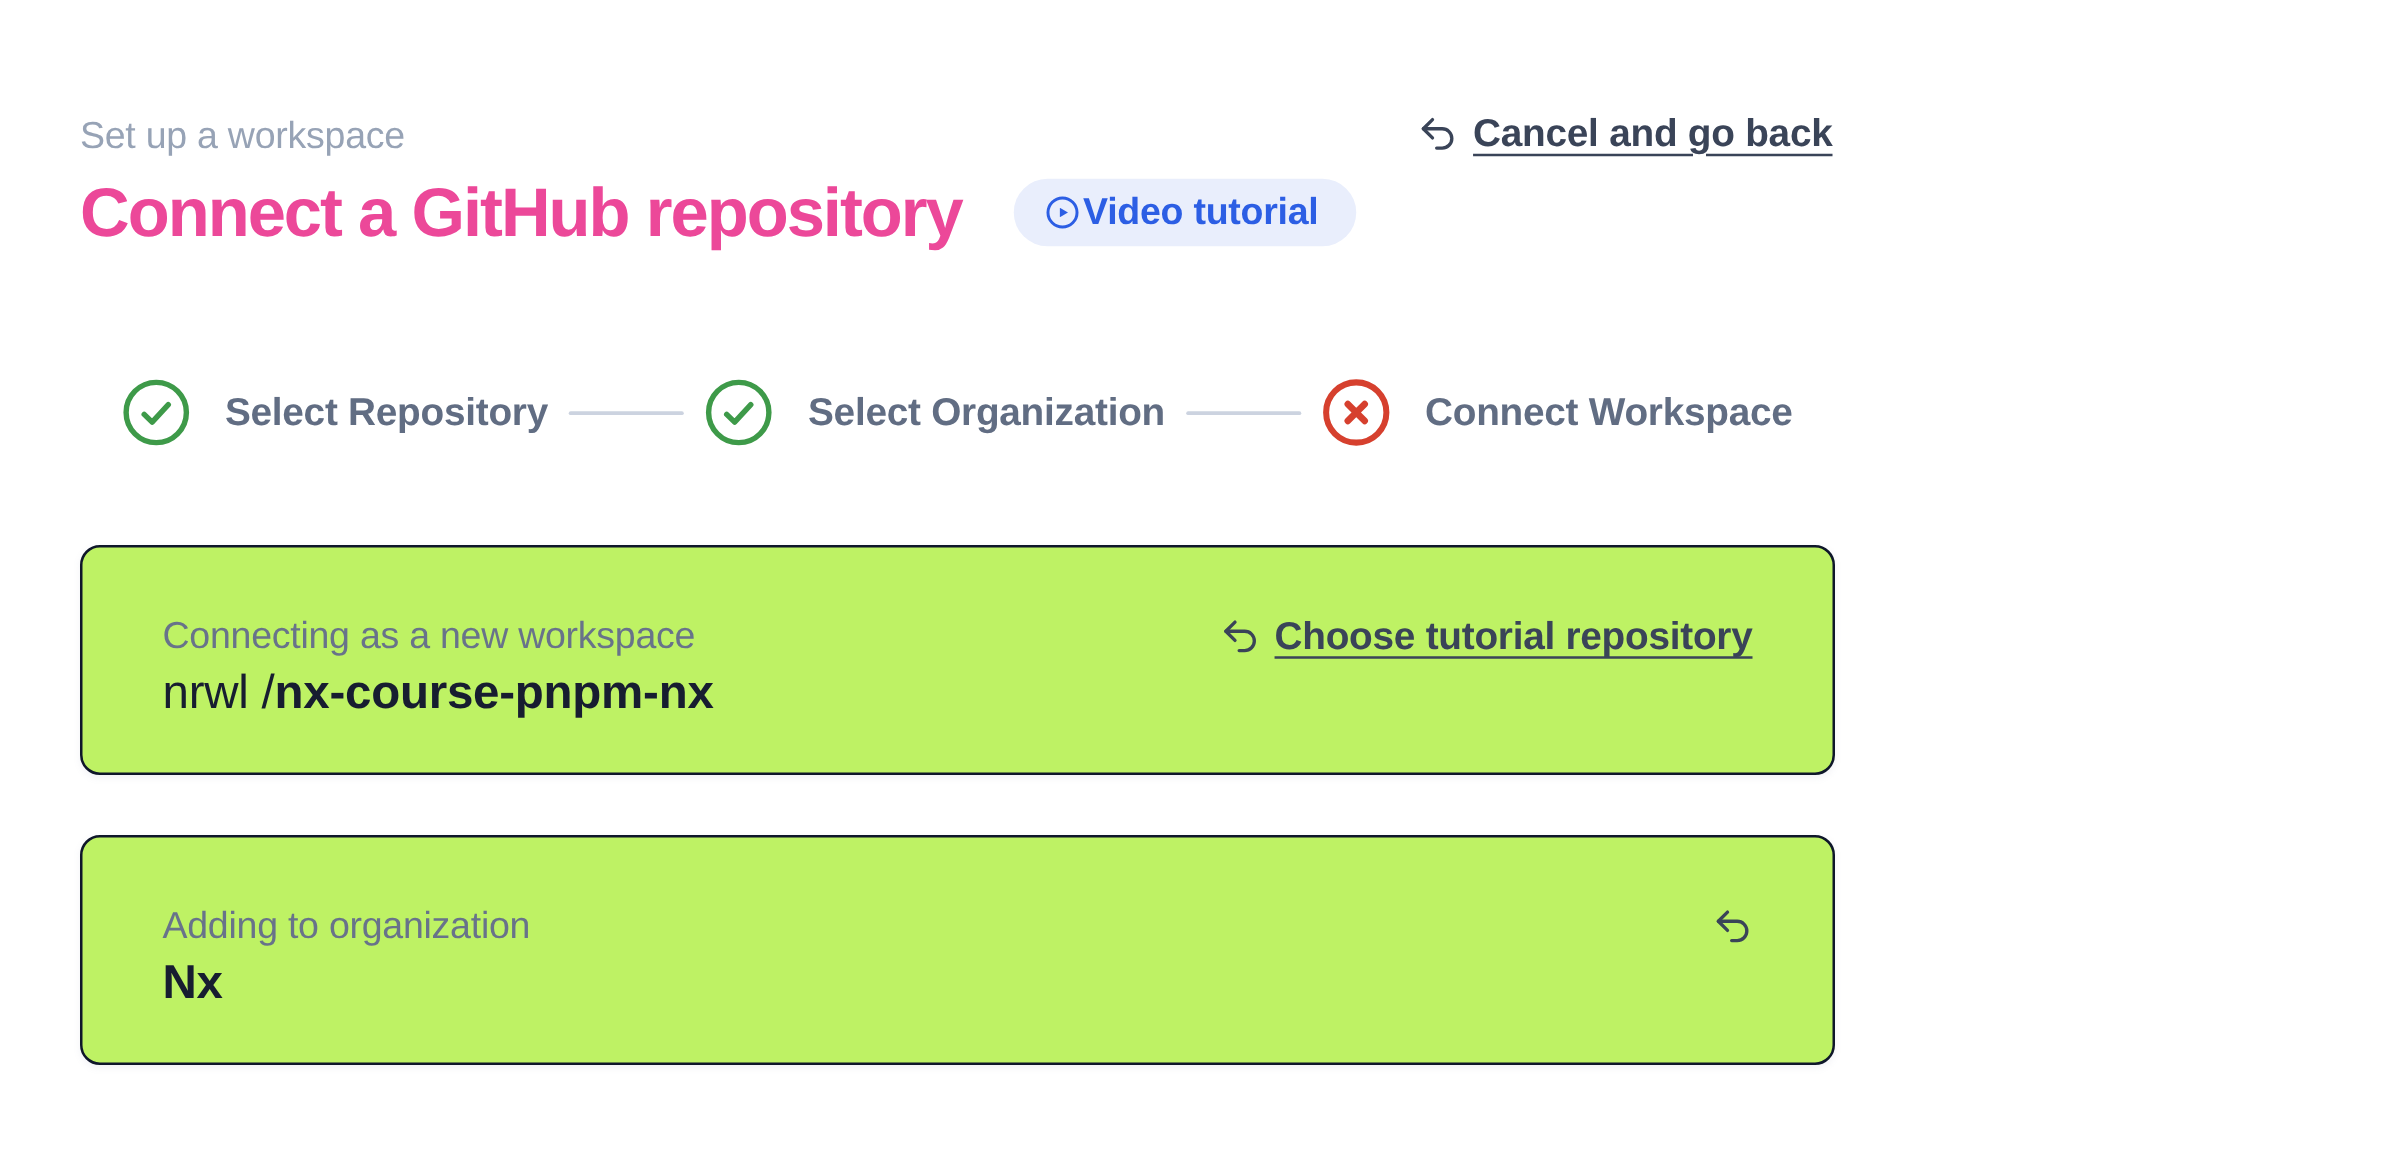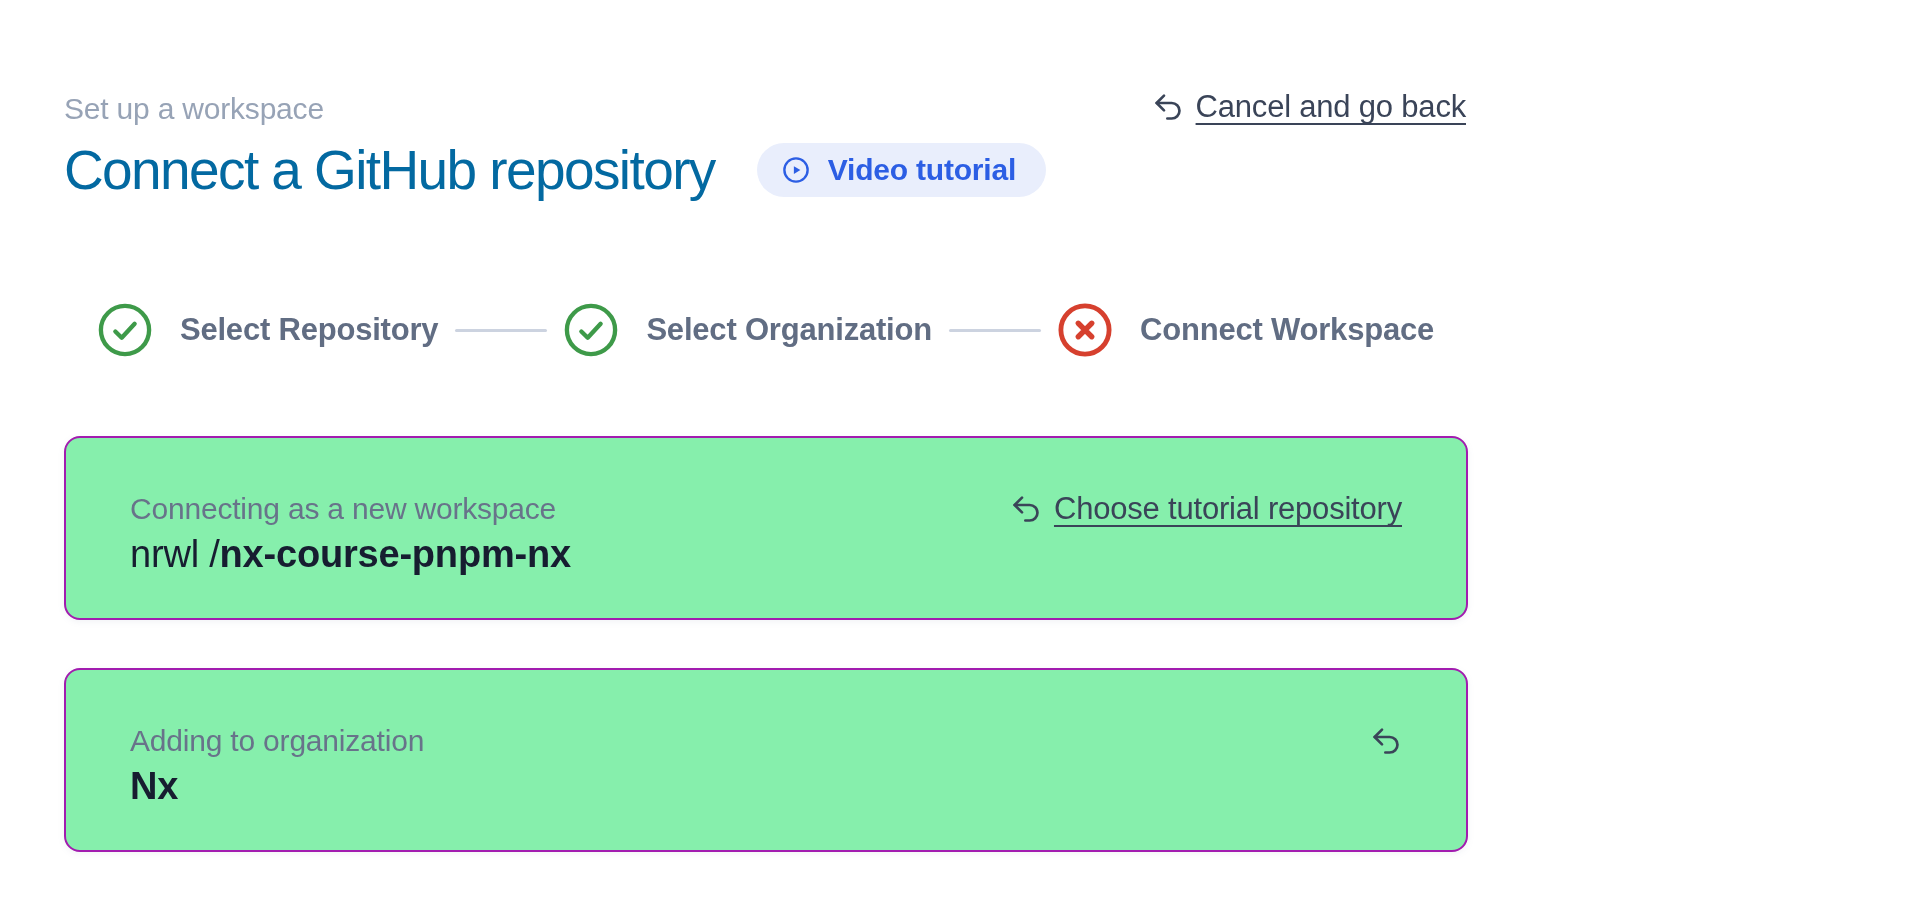--- a/index.html
+++ b/index.html
@@ -13,61 +13,62 @@
     color:#141a2c;
     overflow:hidden;
     border-radius:16px;
   }
 
   
   .header-left { position:absolute; left:64px; top:88px; }
   .eyebrow { font-size:30px; line-height:42px; color:#97a3b6; font-weight:400; }
   .title-row { display:flex; align-items:center; gap:42px; margin-top:4px; }
   .page-title {
-    font-size:55px; line-height:72px; font-weight:400;
-    letter-spacing:-1.6px; color:#0369a1;
+    font-size:55px; line-height:72px; font-weight:700;
+    letter-spacing:-1.6px; color:#ec4899;
   }
   .video-pill {
-    display:inline-flex; align-items:center; gap:17px;
+    display:inline-flex; align-items:center; gap:1px;
     height:54px; padding:0 30px 0 24px;
     background:#e9eefc; border:none; border-radius:27px;
     color:#2c5ee4; font-size:30px; font-weight:700;
     font-family:inherit; letter-spacing:-0.2px; cursor:pointer;
   }
   .video-pill svg { width:30px; height:30px; display:block; }
 
   
   .back-link {
     display:inline-flex; align-items:flex-start; gap:12px;
     color:#3a4458; font-size:31px; line-height:42px; font-weight:500;
     cursor:pointer; text-decoration:none; white-space:nowrap;
   }
   .back-link .link-text {
     text-decoration:underline;
     text-decoration-thickness:2px;
     text-underline-offset:6px;
+    font-weight:bold;
   }
   .back-link svg { width:32px; height:32px; display:block; margin-top:5px; }
   .cancel-link { position:absolute; top:86px; right:66px; }
 
   
   .stepper {
     position:absolute; top:303px; left:0; width:100%;
     display:flex; justify-content:center; align-items:center;
   }
   .step { display:flex; align-items:center; gap:18px; }
   .step-icon { width:54px; height:54px; display:block; flex:none; }
   .step-label { font-size:31px; font-weight:700; color:#616d83; white-space:nowrap;margin-left:10px; }
   .connector { width:92px; height:3px; background:#ccd3e0; border-radius:2px; margin:0 17px; flex:none; }
 
   
   .card {
     position:absolute; left:64px; right:64px; height:184px;
-    background:#86efac;
-    border:2px solid #a21caf; border-radius:16px;
+    background:#bef264;
+    border:2px solid #0f172a; border-radius:16px;
     box-shadow:0 2px 6px rgba(125,135,170,0.10);
     padding:50px 64px 0 64px;
     display:flex; justify-content:space-between; align-items:flex-start;
   }
   .card-repo { top:436px; }
   .card-org  { top:668px; }
   .card-label { font-size:30px; line-height:42px; color:#68738a; font-weight:400; }
   .card-value { font-size:38px; line-height:48px; color:#171d30; }
   .card-value .prefix { font-weight:400; }
   .card-value .nm { font-weight:700; }

